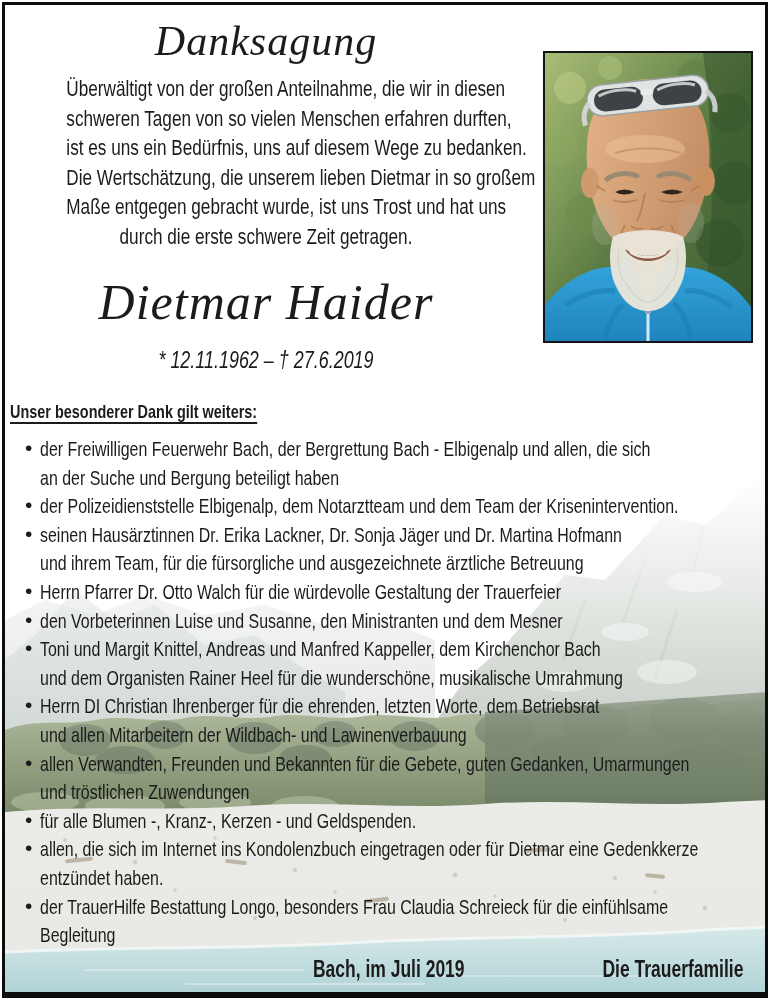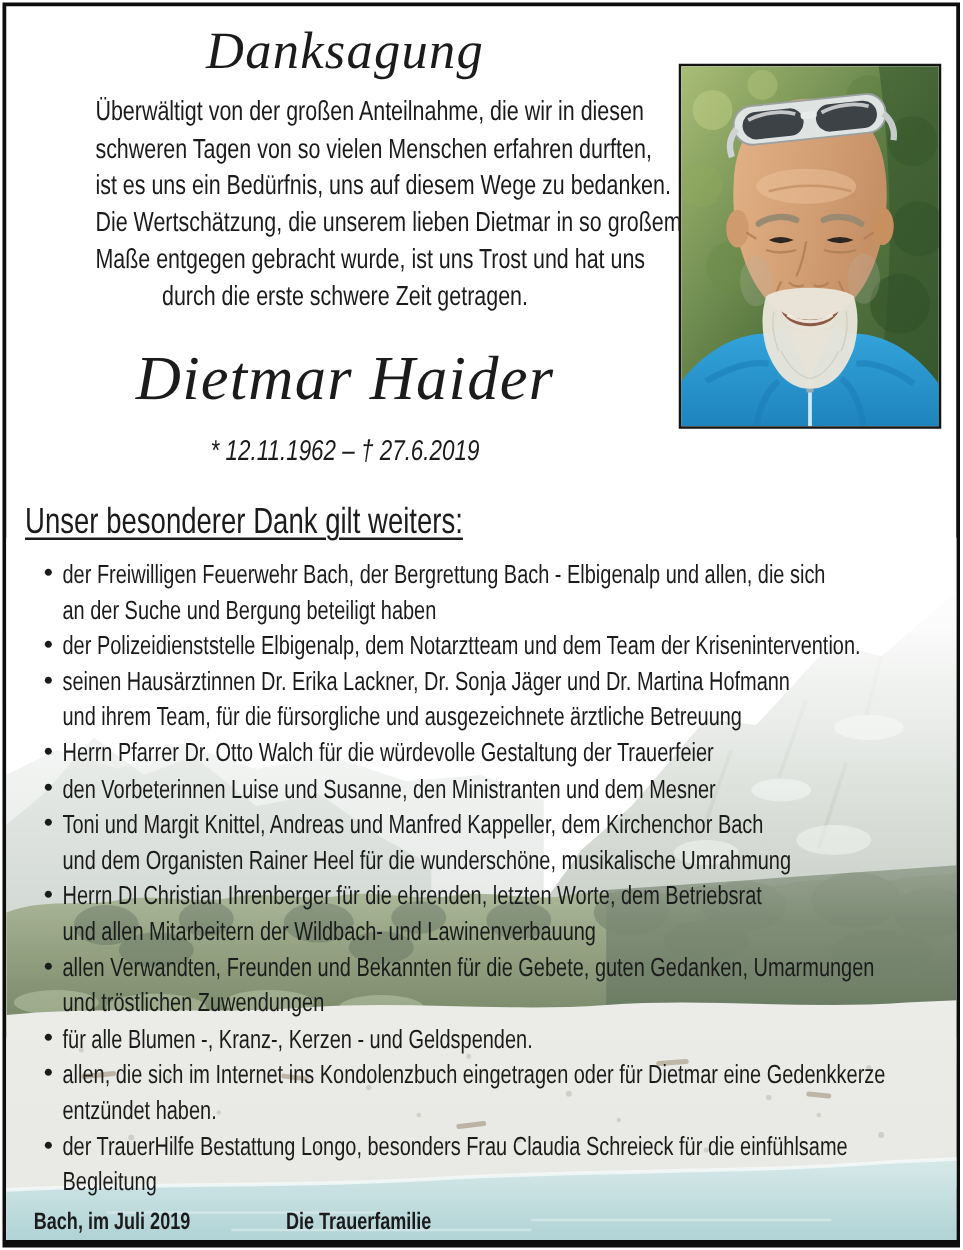--- a/index.html
+++ b/index.html
@@ -11,51 +11,51 @@
   .page {
     width:100%; height:100%; box-sizing:border-box;
     border:3px solid #0d0d0d; border-bottom-width:6px;
     position:relative; overflow:hidden; background:#ffffff;
   }
   .bg-landscape {
     position:absolute; left:0; right:0; bottom:0; height:562px; z-index:1;
   }
   .content {
     position:absolute; inset:0; z-index:2;
-    padding:8px 12px 0 15px; box-sizing:border-box;
+    padding:8px 12px 0 5px; box-sizing:border-box;
   }
   .top-row { position:relative; height:372px; }
   .left-col { width:512px; text-align:center; }
   .title {
     font-family:"Liberation Serif", serif; font-style:italic; font-weight:normal;
     font-size:42px; line-height:52px; margin:2px 0 0; letter-spacing:1px;
   }
   .intro { margin-top:7px; font-size:22px; line-height:29.5px; }
   .deceased-name {
     font-family:"Liberation Serif", serif; font-style:italic; font-weight:normal;
     font-size:50px; line-height:78px; margin:12px 0 0; white-space:nowrap; letter-spacing:1px;
   }
   .life-dates { margin-top:6px; font-style:italic; font-size:23px; }
   .photo-frame {
     position:absolute; top:36px; right:0; width:206px; height:288px;
     border:2px solid #141414; background:#fff;
   }
   .photo-frame svg { display:block; width:100%; height:100%; }
-  .thanks-heading { margin-top:14px; font-size:29px; font-weight:normal; }
+  .thanks-heading { margin-top:14px; font-size:19px; font-weight:bold; }
   .thanks-heading .hd {
     display:inline-block;
     text-decoration:underline; text-decoration-thickness:2px; text-underline-offset:4px;
   }
   .thanks-list { list-style:none; margin:12px 0 0; padding:0 0 0 15px; font-size:21px; line-height:28.6px; }
   .thanks-item { position:relative; padding-left:15px; }
   .thanks-item .dot { position:absolute; left:0; top:-1px; }
   .tline { white-space:nowrap; }
   .footer {
-    display:flex; justify-content:flex-start; align-items:baseline;
-    margin-top:6px; padding:0 10px 0 7px; font-weight:bold; font-size:19px;
+    display:flex; justify-content:flex-end; align-items:baseline;
+    margin-top:6px; padding:0 10px 0 7px; font-weight:bold; font-size:23px;gap:45px;
   }
   
   .condL { transform:scaleX(0.76); transform-origin:0 0; width:131%; }
   .condC { transform:scaleX(0.78); transform-origin:50% 0; }
   .condRspan { display:inline-block; transform:scaleX(0.76); transform-origin:100% 50%; }
   .condLspan { display:inline-block; transform:scaleX(0.76); transform-origin:0 50%; }
 </style>
 </head>
 <body>
 

